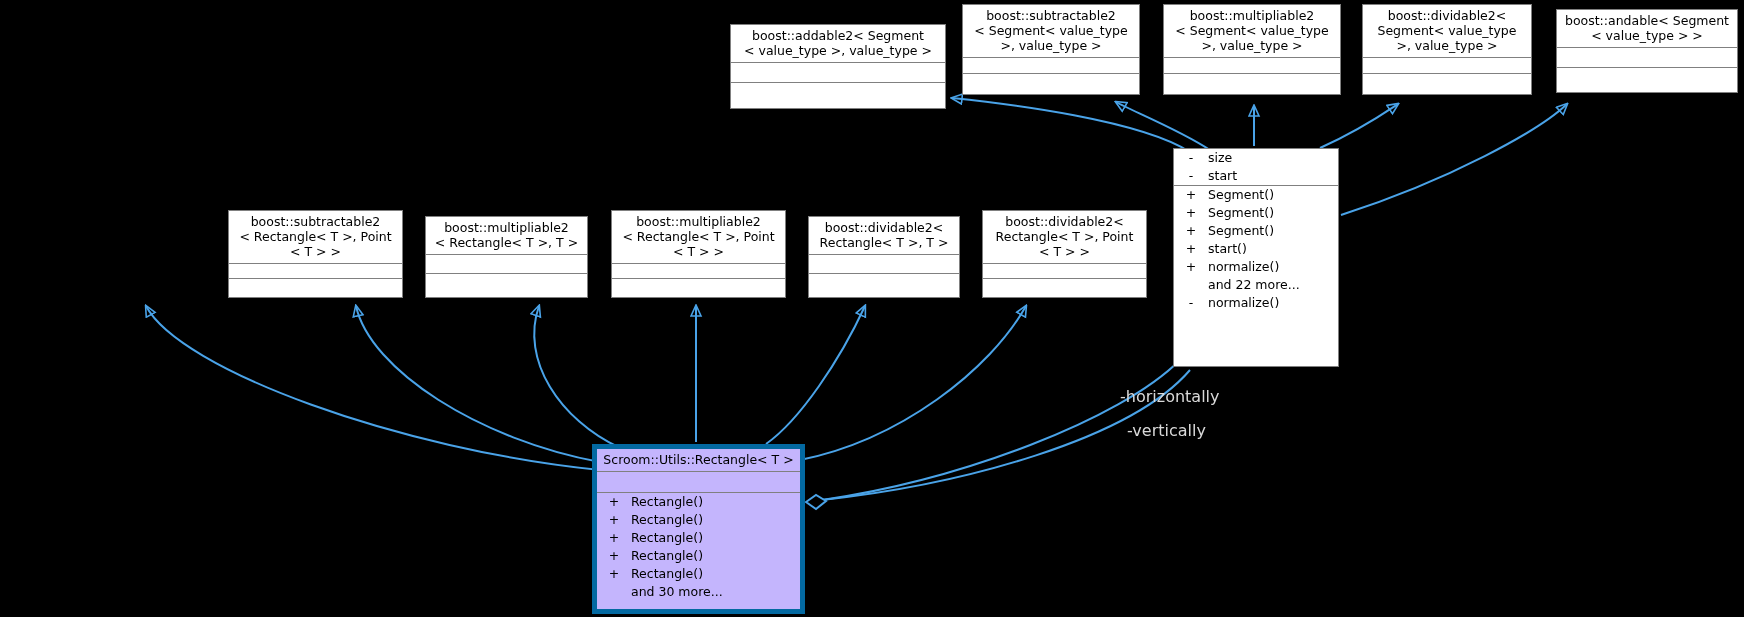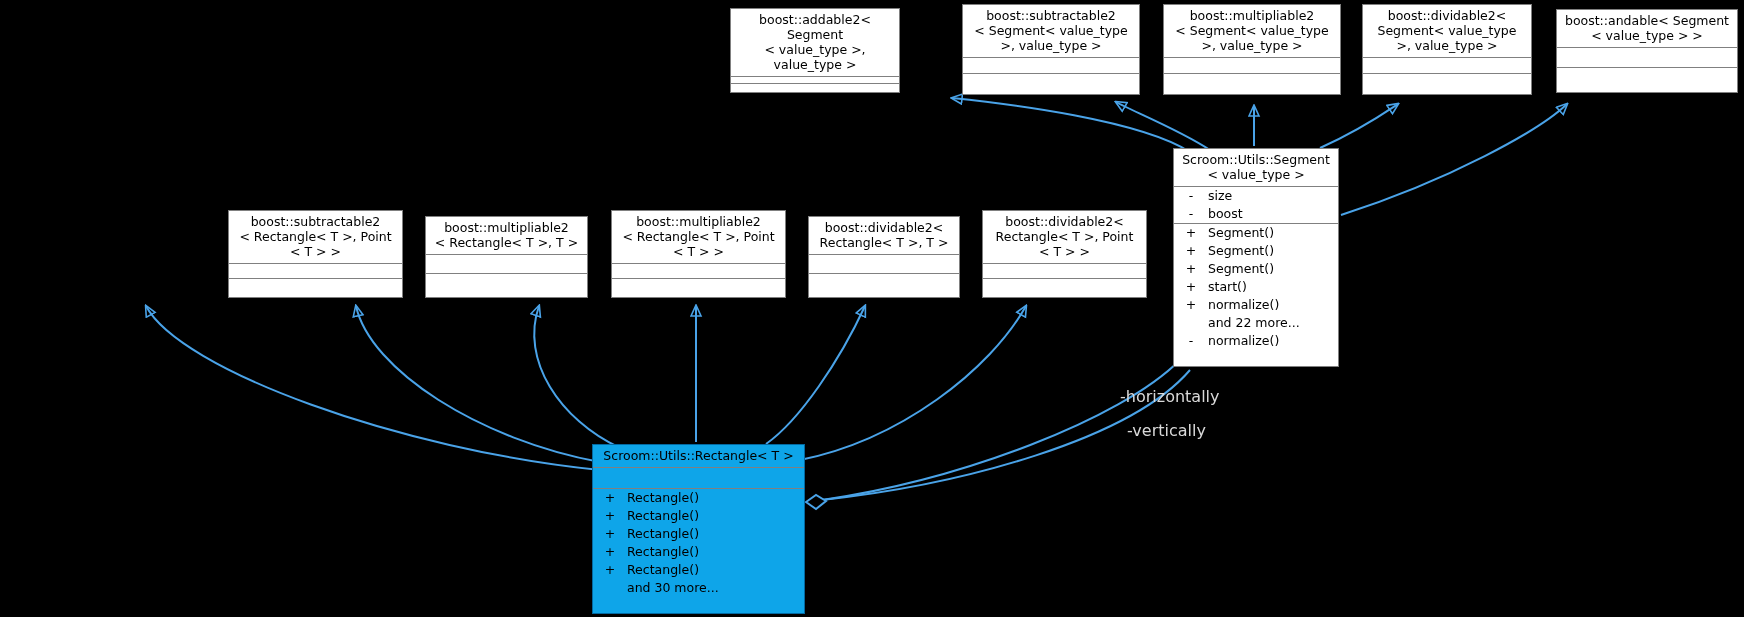--- a/index.html
+++ b/index.html
@@ -31,22 +31,22 @@
     position: absolute;
     box-sizing: border-box;
     border: 1px solid #808080;
     background: #ffffff;
     color: #000000;
     display: flex;
     flex-direction: column;
     z-index: 3;
   }
   .uml-box.highlight {
-    background: #0ea5e9;
-    border: 1px solid #0369a1;
+    background: #c4b5fd;
+    border: 5px solid #0369a1;
   }
   .uml-title {
     box-sizing: border-box;
     text-align: center;
     padding: 3px 4px 4px 4px;
     font-size: 12.5px;
     line-height: 15px;
     border-bottom: 1px solid #808080;
     white-space: pre-line;
   }
@@ -113,21 +113,21 @@
       <path d="M 696 442 L 696 306" marker-end="url(#hollowTri)"></path>
       <path d="M 766 444 C 800 420 840 360 865 306" marker-end="url(#hollowTri)"></path>
       <path d="M 800 460 C 900 440 990 370 1026 306" marker-end="url(#hollowTri)"></path>
 
       <path d="M 822 500 C 960 480 1120 420 1180 360"></path>
       <path d="M 822 500 C 960 485 1130 440 1190 370"></path>
       <path d="M 806 502 L 816 495 L 826 501 L 816 509 z" fill="#000000" stroke="#4aa3e8" stroke-width="2"></path>
     </g>
   </svg>
 
-  <div class="uml-box" style="left: 730px; top: 8px; width: 170px; height: 85px;">
+  <div class="uml-box" style="left: 730px; top: 24px; width: 216px; height: 85px;">
     <div class="uml-title">boost::addable2&lt; Segment
 &lt; value_type &gt;, value_type &gt;</div>
     <div class="uml-section empty-a"></div>
     <div class="uml-section empty-b"></div>
   </div>
 
   <div class="uml-box" style="left: 962px; top: 4px; width: 178px; height: 91px;">
     <div class="uml-title">boost::subtractable2
 &lt; Segment&lt; value_type
 &gt;, value_type &gt;</div>
@@ -152,30 +152,28 @@
   </div>
 
   <div class="uml-box" style="left: 1556px; top: 9px; width: 182px; height: 84px;">
     <div class="uml-title">boost::andable&lt; Segment
 &lt; value_type  &gt; &gt;</div>
     <div class="uml-section empty-a"></div>
     <div class="uml-section empty-b"></div>
   </div>
 
   <div class="uml-box" style="left: 1173px; top: 148px; width: 166px; height: 219px;">
-    <div class="uml-title">Scroom::Utils::Segment
-&lt; value_type &gt;</div>
     <div class="uml-section">
         <div class="uml-row">
           <span class="uml-vis">-</span>
           <span class="uml-member">size</span>
         </div>
         <div class="uml-row">
           <span class="uml-vis">-</span>
-          <span class="uml-member">boost</span>
+          <span class="uml-member">start</span>
         </div>
       </div>
     <div class="uml-section">
         <div class="uml-row">
           <span class="uml-vis">+</span>
           <span class="uml-member">Segment()</span>
         </div>
         <div class="uml-row">
           <span class="uml-vis">+</span>
           <span class="uml-member">Segment()</span>

